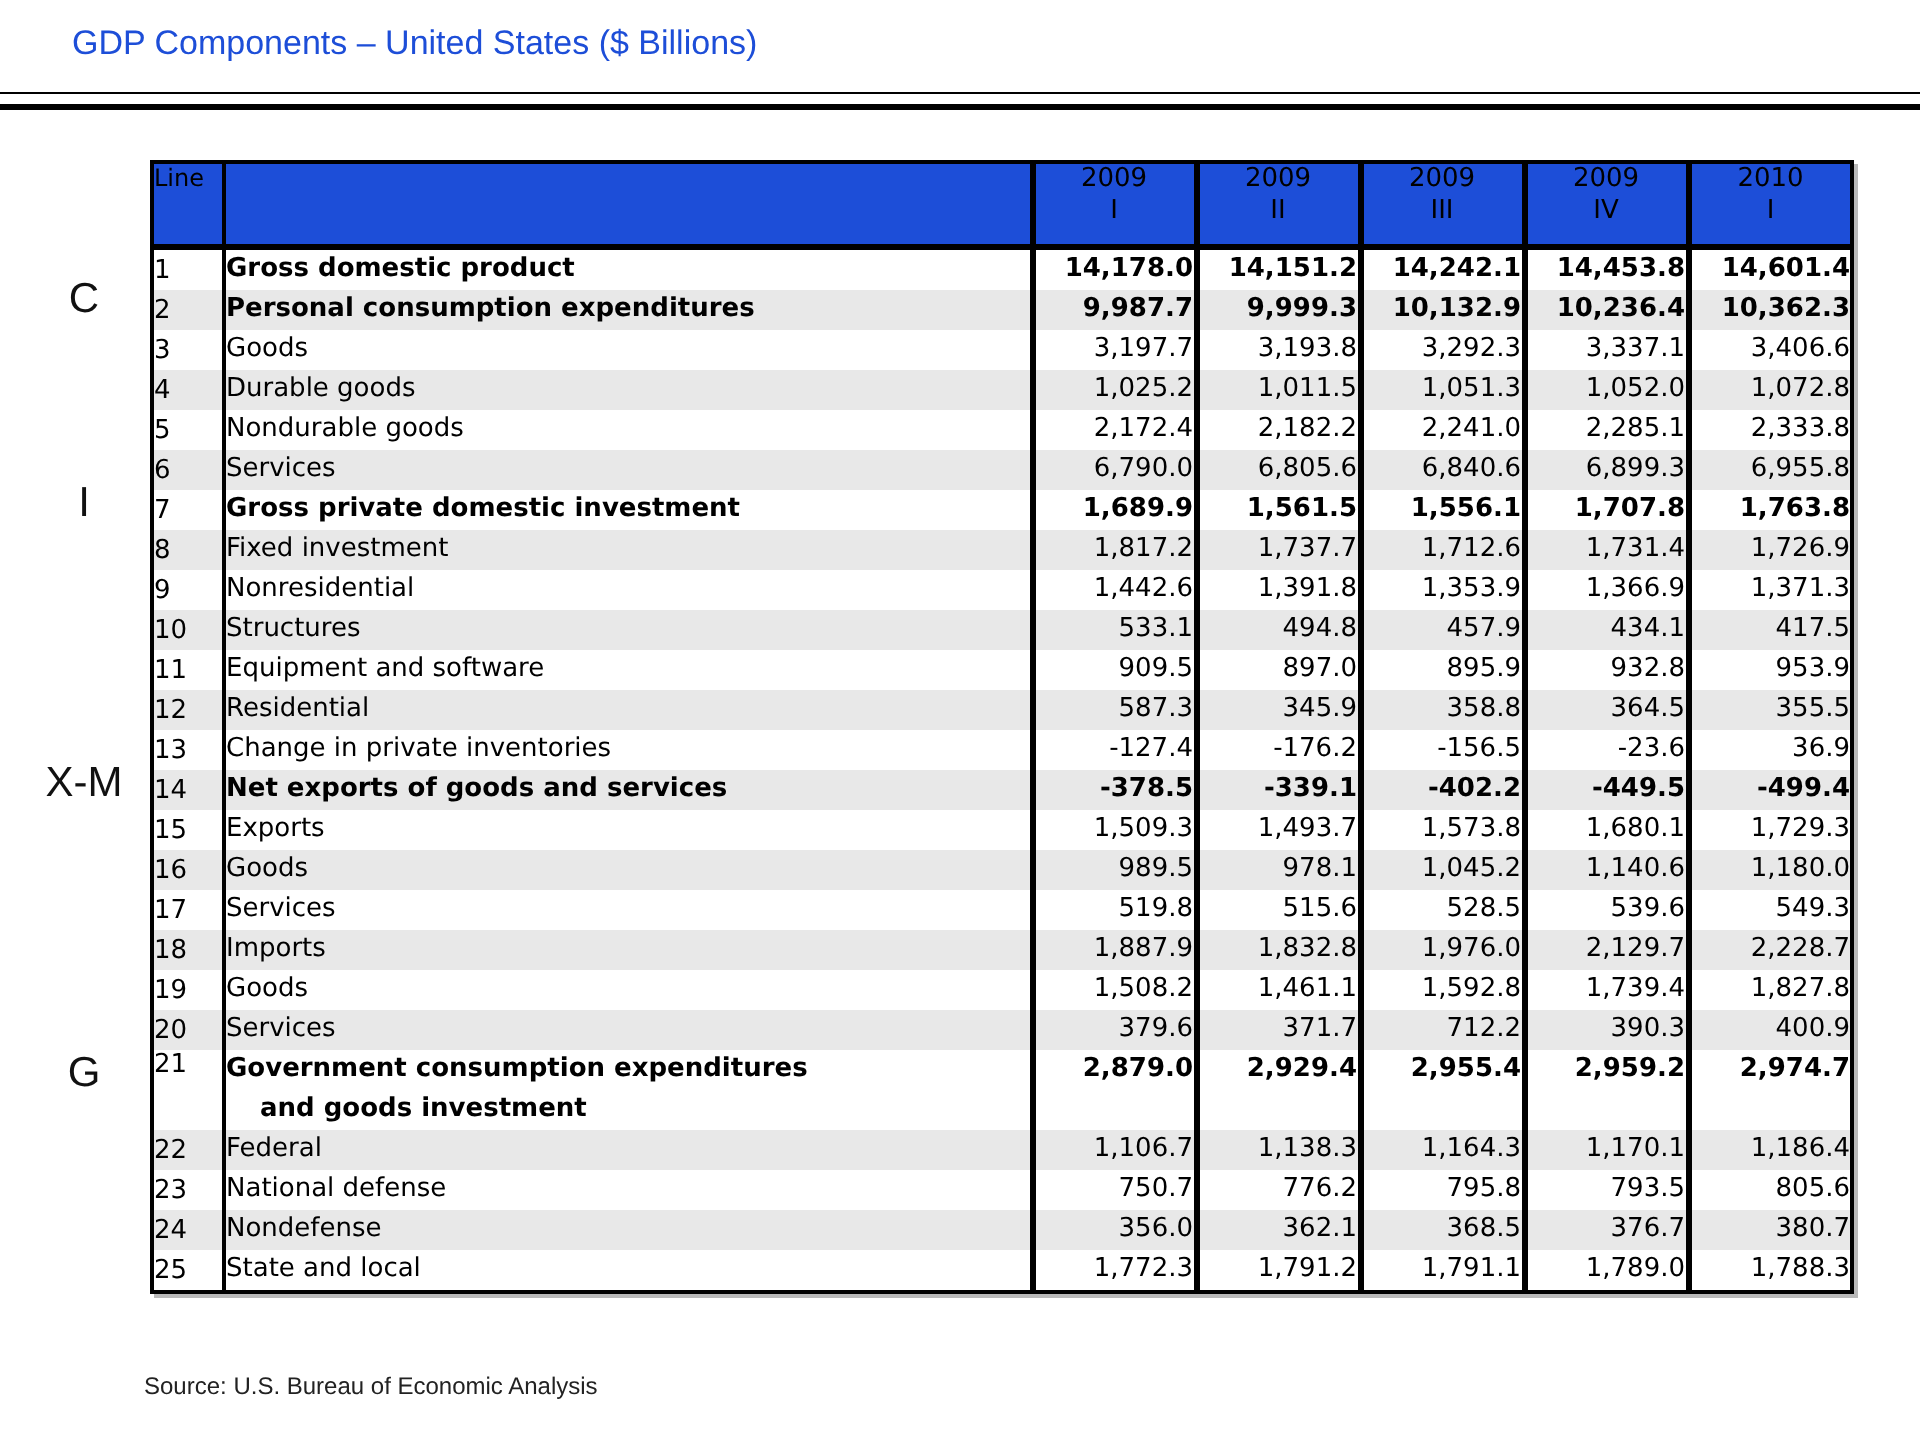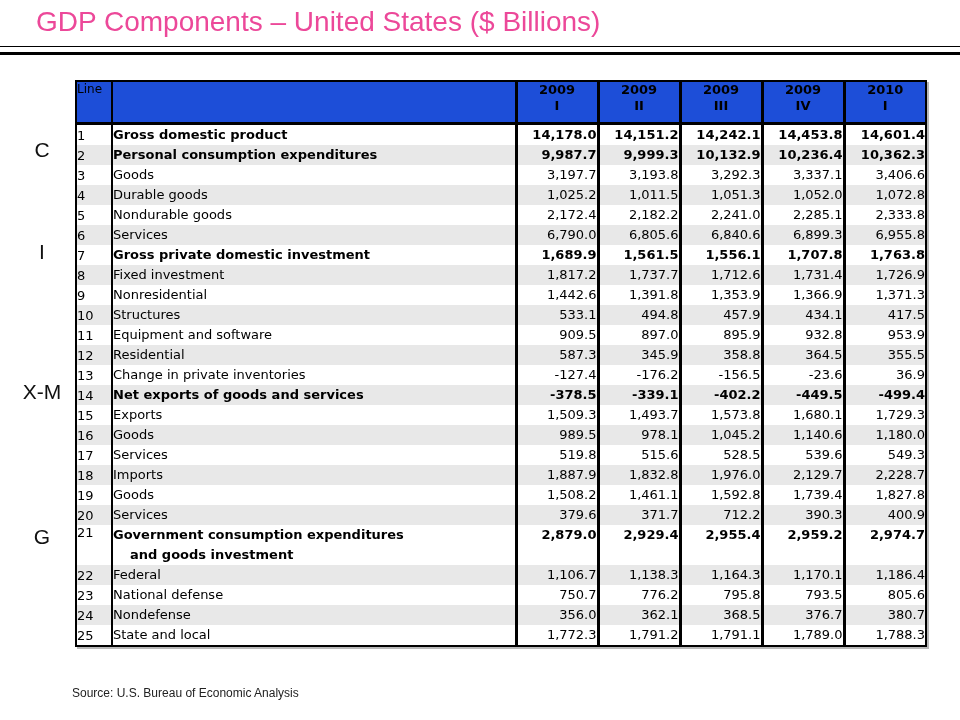--- a/index.html
+++ b/index.html
@@ -1,22 +1,22 @@
 <!DOCTYPE html>
 <html><head>
 <meta charset="utf-8">
 <style>
   html,body{margin:0;padding:0;}
   body{
     width:960px;height:720px;position:relative;background:#ffffff;
     font-family:"Liberation Sans",sans-serif;color:#000;overflow:hidden;
   }
   .slide-title{
-    position:absolute;left:36px;top:9px;font-size:28px;line-height:26px;
-    font-family:"Liberation Sans",sans-serif;color:#ec4899;white-space:nowrap;
+    position:absolute;left:36px;top:9px;font-size:17px;line-height:26px;
+    font-family:"Liberation Sans",sans-serif;color:#1d4ed8;white-space:nowrap;
   }
   .title-rule{
     position:absolute;left:0;top:46px;width:960px;height:5px;
     border-top:1px solid #000;border-bottom:3px solid #000;
   }
   .margin-labels{position:absolute;left:0;top:0;width:84px;height:720px;}
   .mletter{
     position:absolute;left:0;width:84px;text-align:center;
     font-size:21px;line-height:24px;color:#111;
     font-family:"Liberation Sans",sans-serif;
@@ -28,21 +28,21 @@
     border:2px solid #000;box-shadow:2px 2px 0 #b9b9b9;background:#fff;
   }
   table.gdp th,table.gdp td{padding:0;overflow:hidden;white-space:nowrap;}
   thead th{background:#1d4ed8;border-bottom:3px solid #000;}
   th.line-h{
     border-right:2px solid #000;vertical-align:top;text-align:left;
     font-weight:normal;font-size:12px;padding:1px 0 0 2px;height:40px;
   }
   th.label-h{border-right:3px solid #000;}
   th.q{
-    border-right:3px solid #000;font-weight:bold;text-align:center;
+    border-right:3px solid #000;font-weight:normal;text-align:center;
     vertical-align:top;padding-top:4px;line-height:16px;font-size:13px;
   }
   th.q:last-child{border-right:none;}
   tbody tr{height:20px;}
   tbody tr.stripe{background:#e8e8e8;}
   tbody tr.tall{height:40px;}
   tbody tr.tall td{vertical-align:top;}
   td.line{
     border-right:2px solid #000;text-align:left;padding-left:2px;font-size:13px;
   }

